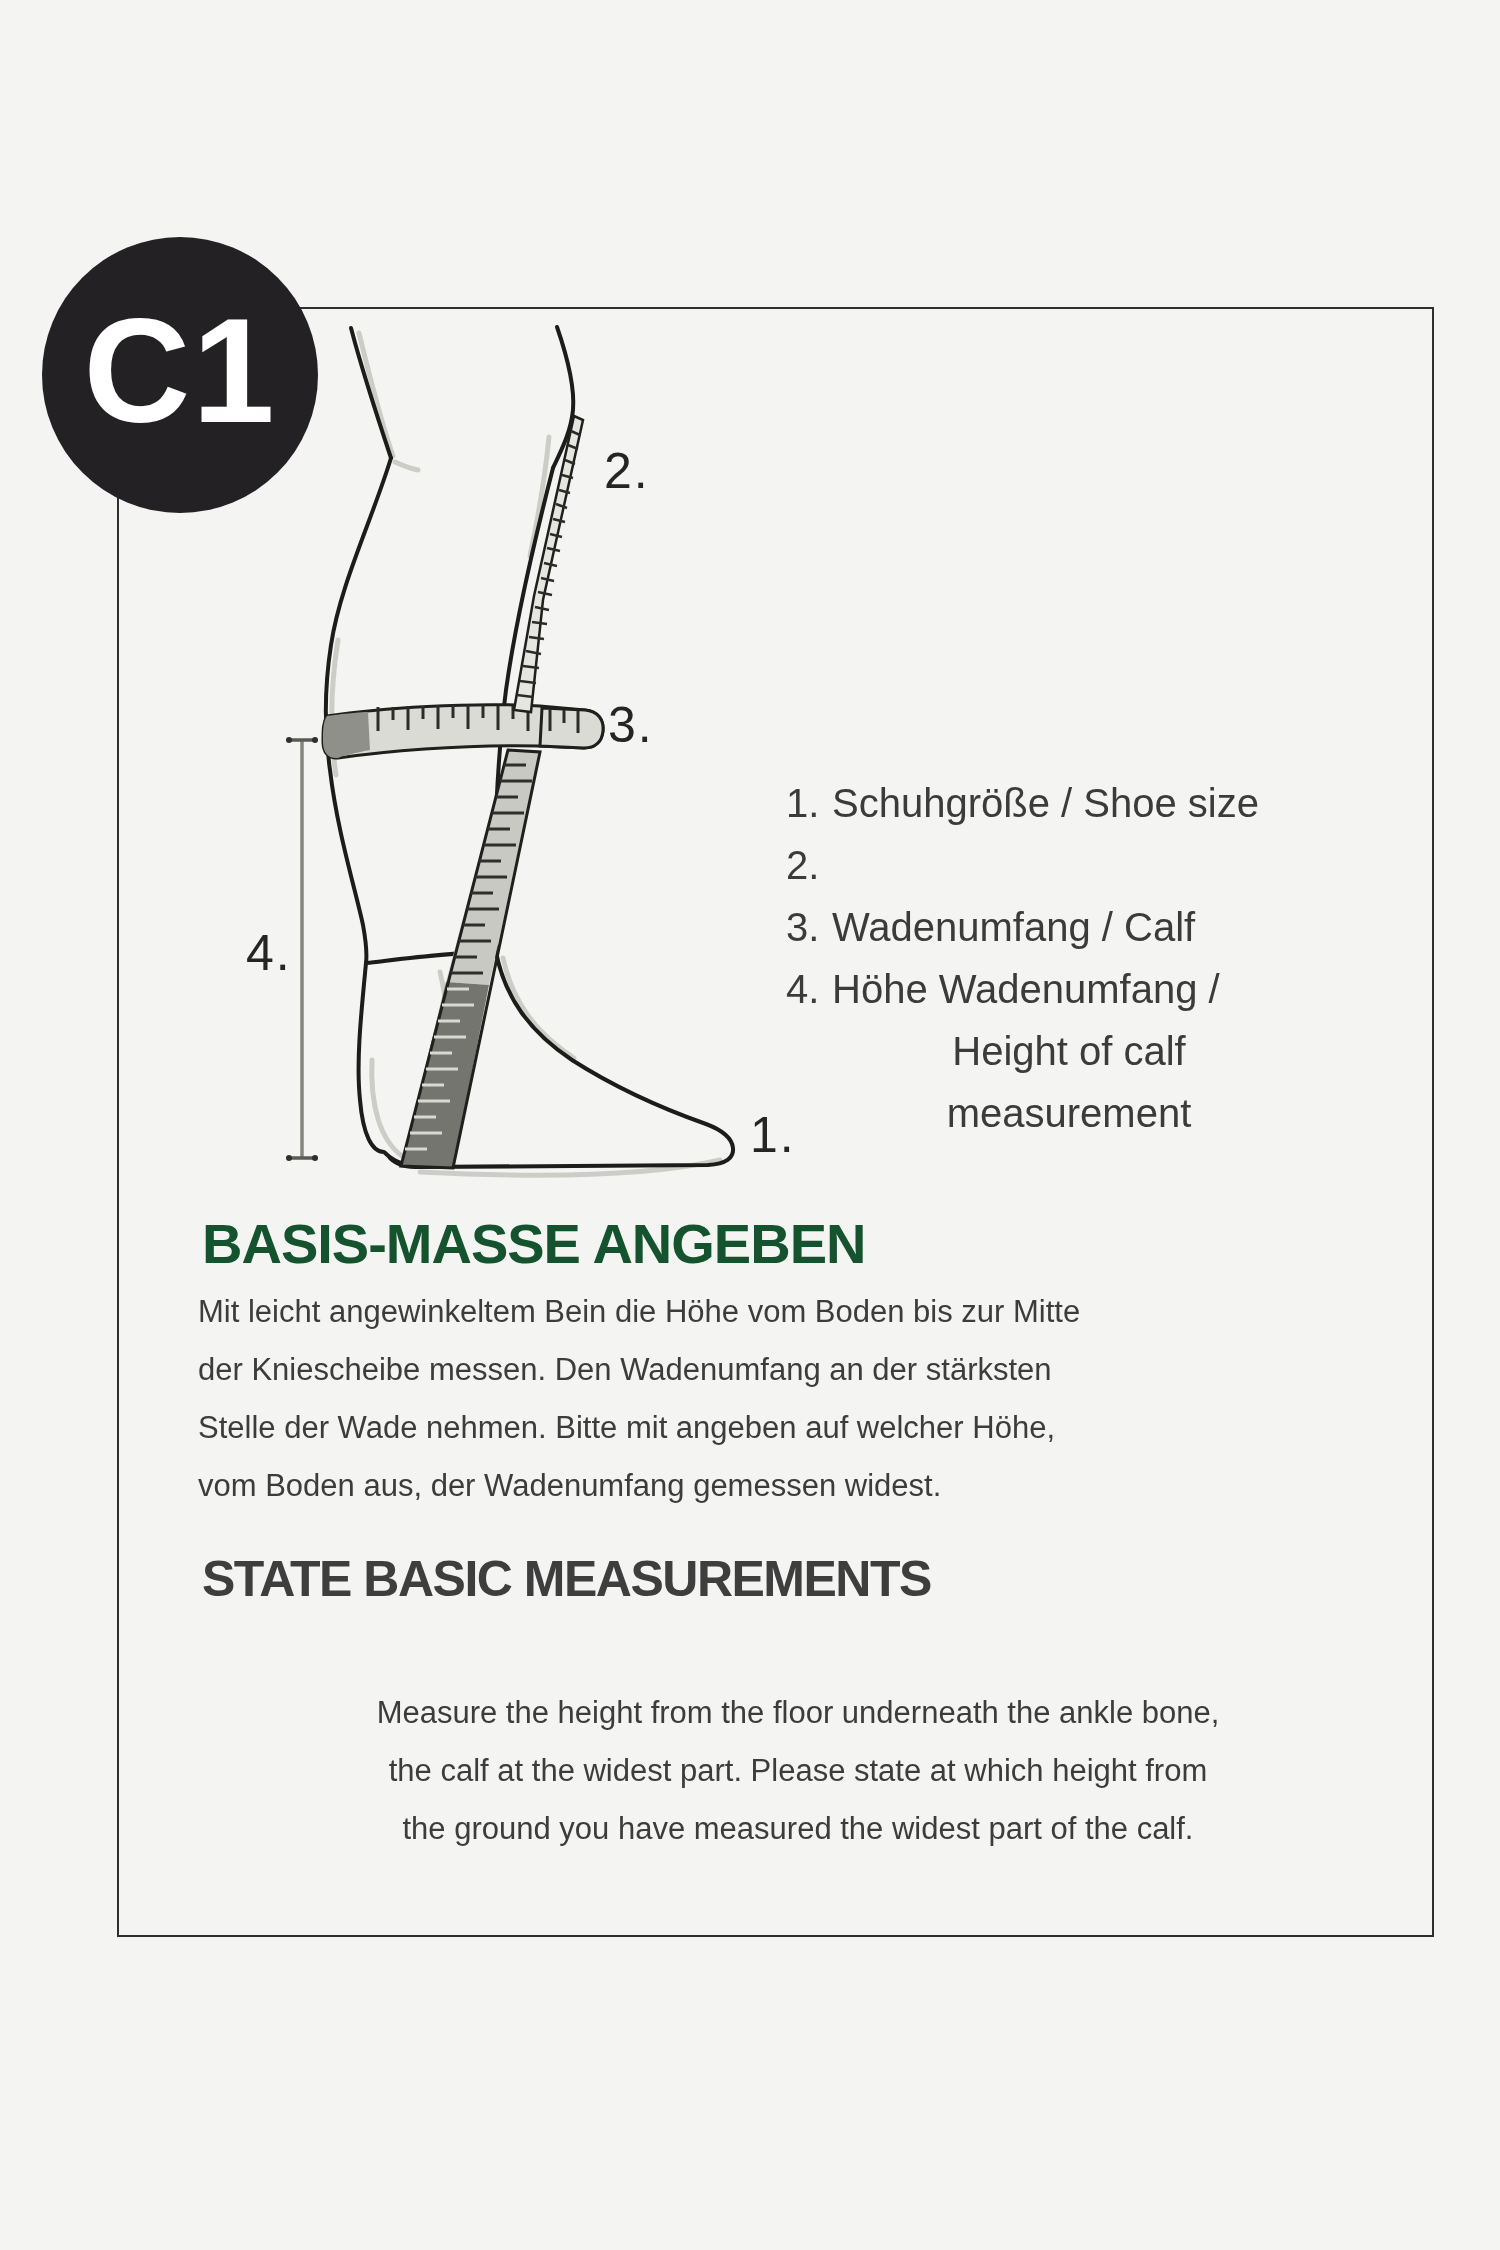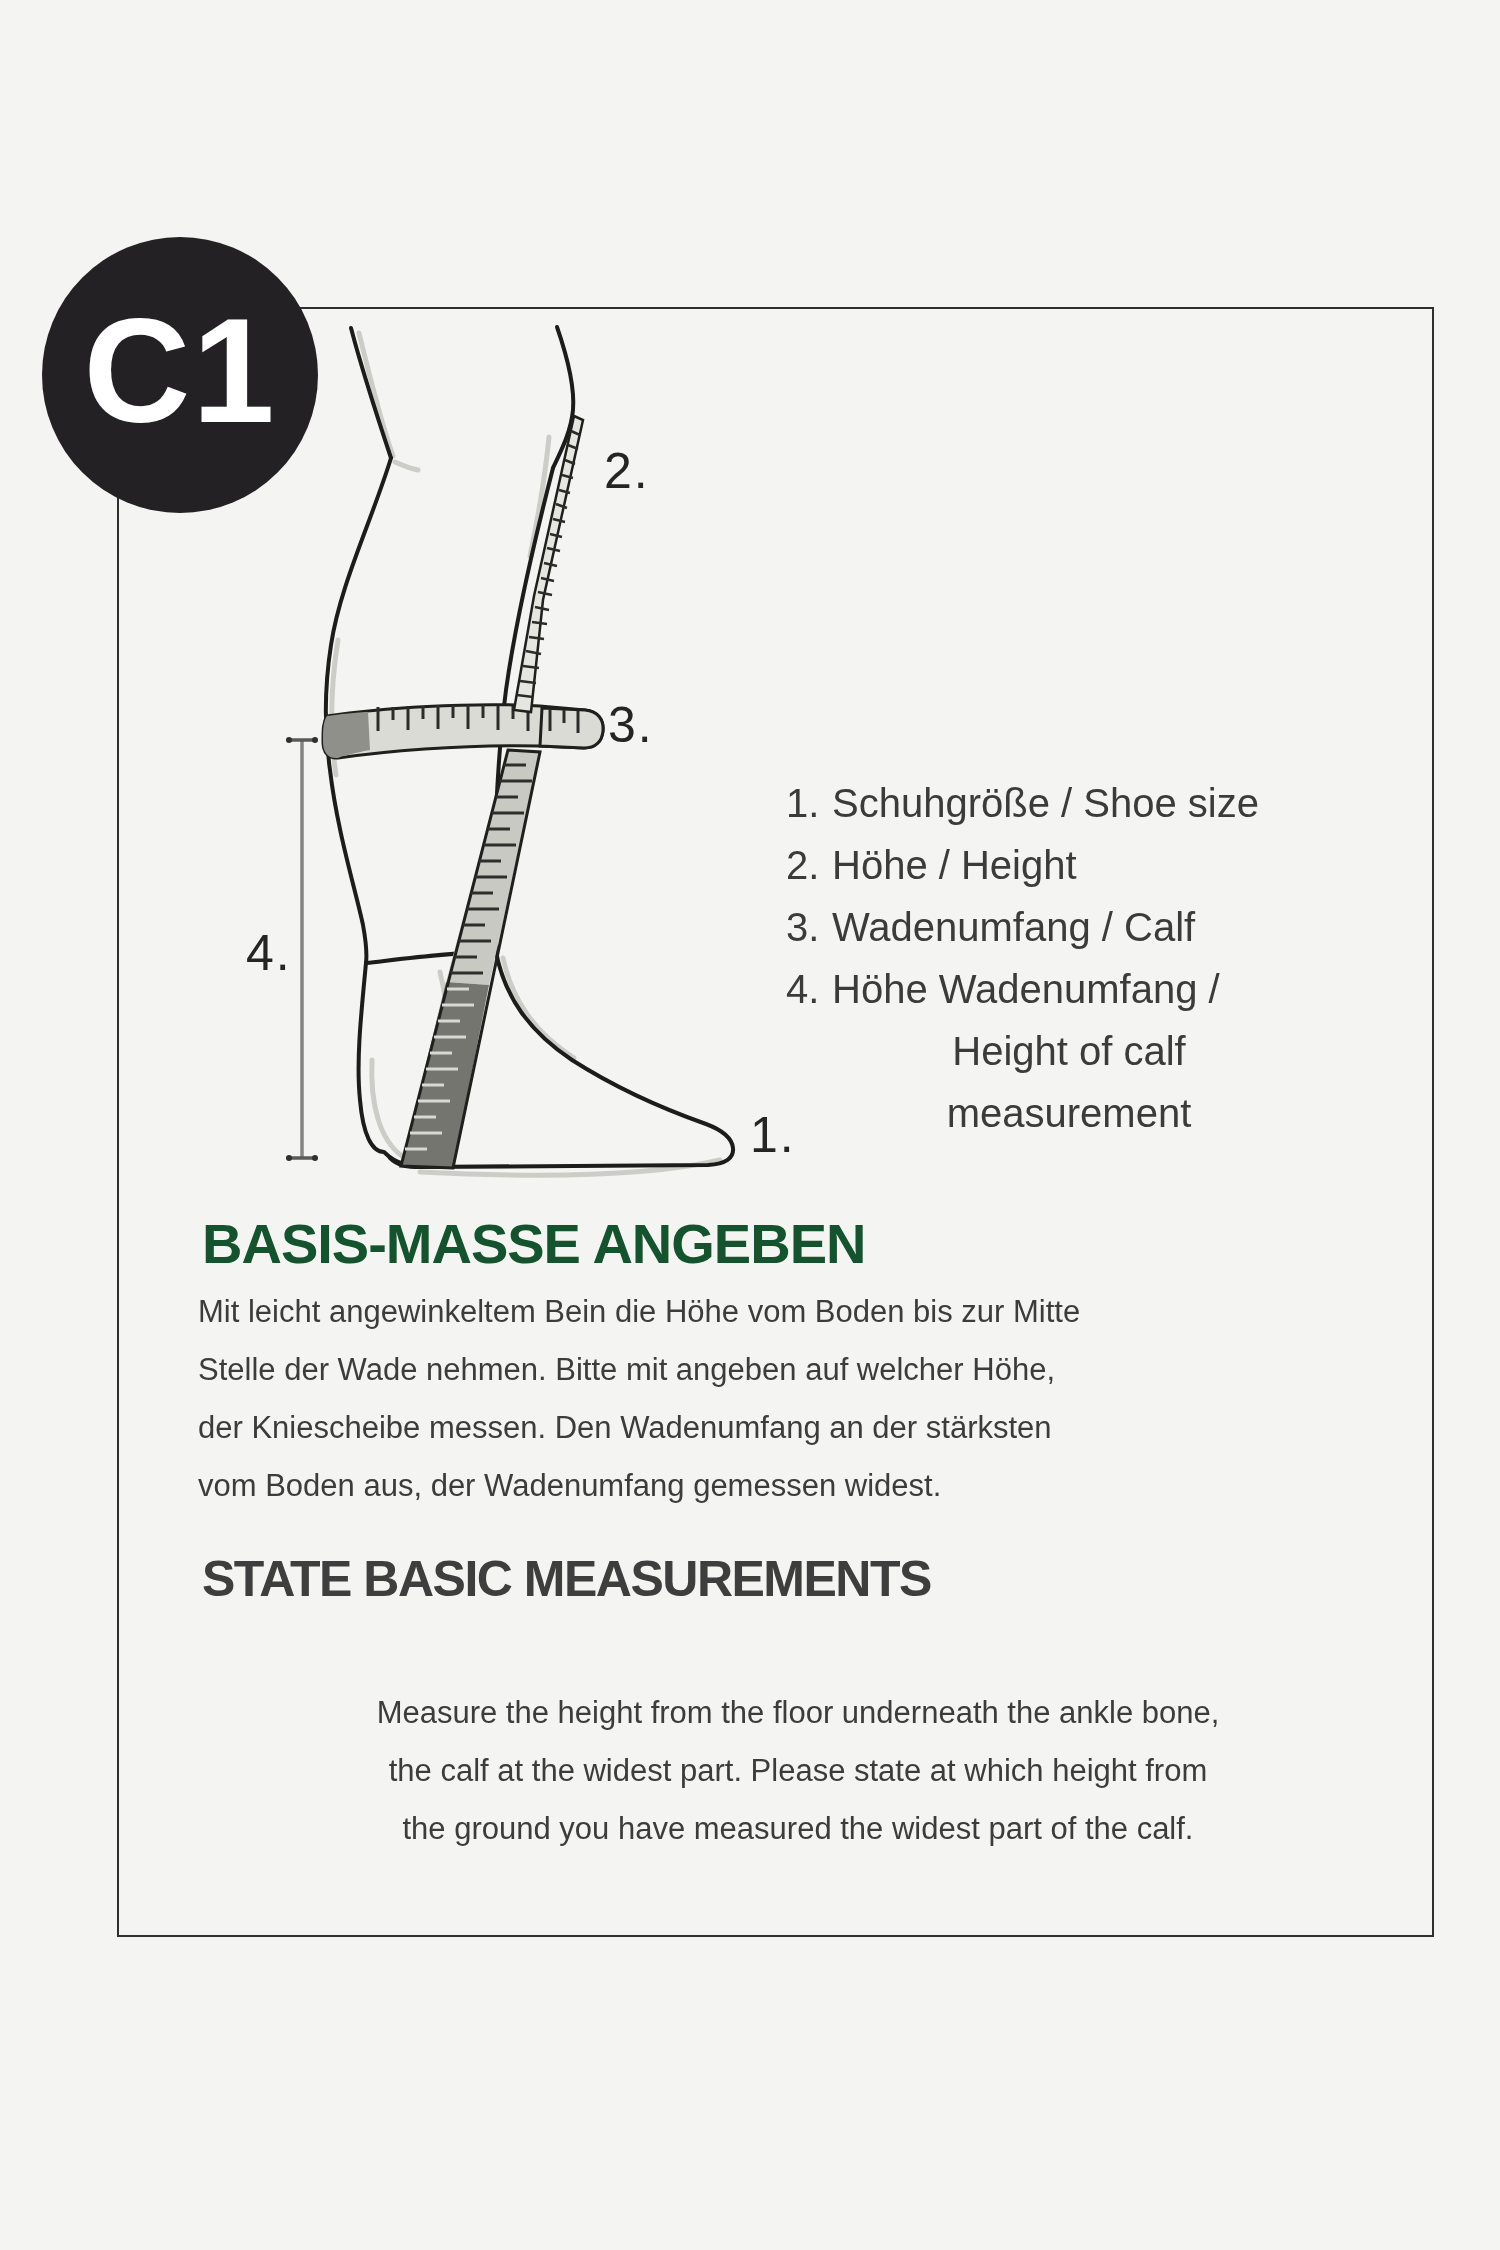--- a/index.html
+++ b/index.html
@@ -153,38 +153,37 @@
   <div class="callout callout-4">4.</div>
   <div class="callout callout-1">1.</div>
 
   <div class="legend">
     <div class="legend-row">
       <span class="legend-num">1.</span>
       <span class="legend-label">Schuhgröße / Shoe size</span>
     </div>
     <div class="legend-row">
       <span class="legend-num">2.</span>
-      <span class="legend-label">Höhe / Height</span>
     </div>
     <div class="legend-row">
       <span class="legend-num">3.</span>
       <span class="legend-label">Wadenumfang / Calf</span>
     </div>
     <div class="legend-row">
       <span class="legend-num">4.</span>
       <span class="legend-label">Höhe Wadenumfang /</span>
     </div>
     <div class="legend-cont">Height of calf measurement</div>
   </div>
 
   <div class="section-heading heading-de">BASIS-MASSE ANGEBEN</div>
   <div class="paragraph paragraph-de">
     <div>Mit leicht angewinkeltem Bein die Höhe vom Boden bis zur Mitte</div>
+    <div>der Kniescheibe messen. Den Wadenumfang an der stärksten</div>
     <div>Stelle der Wade nehmen. Bitte mit angeben auf welcher Höhe,</div>
-    <div>der Kniescheibe messen. Den Wadenumfang an der stärksten</div>
     <div>vom Boden aus, der Wadenumfang gemessen widest.</div>
   </div>
 
   <div class="section-heading heading-en">STATE BASIC MEASUREMENTS</div>
   <div class="paragraph paragraph-en">
     <div>Measure the height from the floor underneath the ankle bone,</div>
     <div>the calf at the widest part. Please state at which height from</div>
     <div>the ground you have measured the widest part of the calf.</div>
   </div>
 

